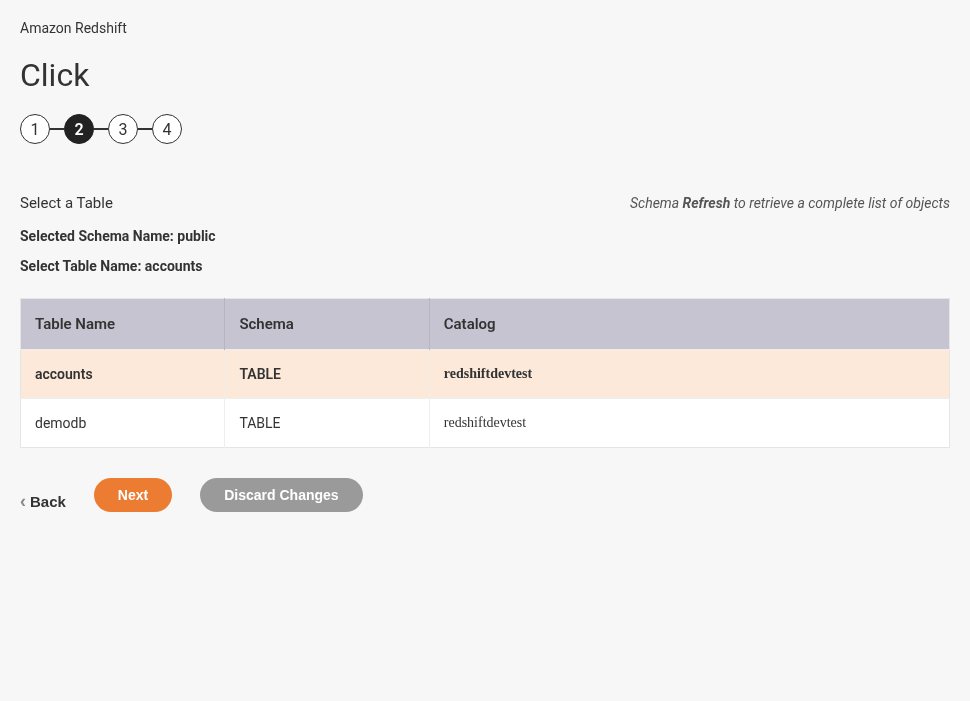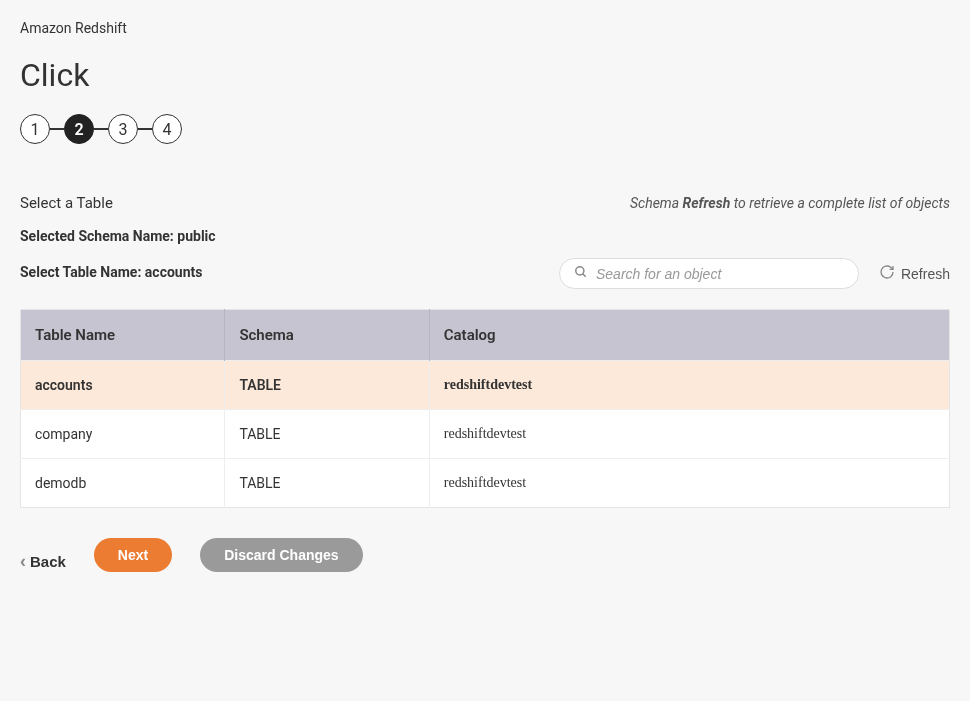--- a/index.html
+++ b/index.html
@@ -224,63 +224,38 @@
   </div>
 </div>
 
 <div class="schema-line">
   <span>Selected Schema Name: </span><span>public</span>
 </div>
 
 <div class="search-row">
   <div class="table-line" style="margin-bottom:4px;">
     <span>Select Table Name: </span><span>accounts</span>
-  </div>
-  <div class="search-container">
-    <div class="search-box">
-      <span class="search-icon">
-        <svg width="14" height="14" viewBox="0 0 24 24" fill="none" stroke="currentColor" stroke-width="2.5">
-            <circle cx="10" cy="10" r="7"></circle>
-            <line x1="20" y1="20" x2="15" y2="15"></line>
-          </svg>
-      </span>
-      <input class="search-input" type="text" placeholder="Search for an object" style="">
-    </div>
-    <button class="refresh-btn">
-      <span>
-        <svg width="16" height="16" viewBox="0 0 24 24" fill="none" stroke="currentColor" stroke-width="2">
-            <path d="M21 12a9 9 0 1 1-3.5-7.1L21 8"></path>
-            <path d="M21 3v5h-5"></path>
-          </svg>
-      </span>
-      <span>Refresh</span>
-    </button>
   </div>
 </div>
 
 <table class="table">
   <thead>
     <tr>
       <th class="col-name">Table Name</th>
       <th class="col-schema">Schema</th>
       <th class="col-catalog">Catalog</th>
     </tr>
   </thead>
   <tbody id="table-body">
       <tr class="selected">
         <td>accounts</td>
         <td>TABLE</td>
         <td>redshiftdevtest</td>
       </tr>
       <tr>
-        <td>company</td>
-        <td>TABLE</td>
-        <td>redshiftdevtest</td>
-      </tr>
-      <tr>
         <td>demodb</td>
         <td>TABLE</td>
         <td>redshiftdevtest</td>
       </tr>
     </tbody>
 </table>
 
 <div class="footer">
   <button class="back-btn">Back</button>
   <button class="next-btn">Next</button>

